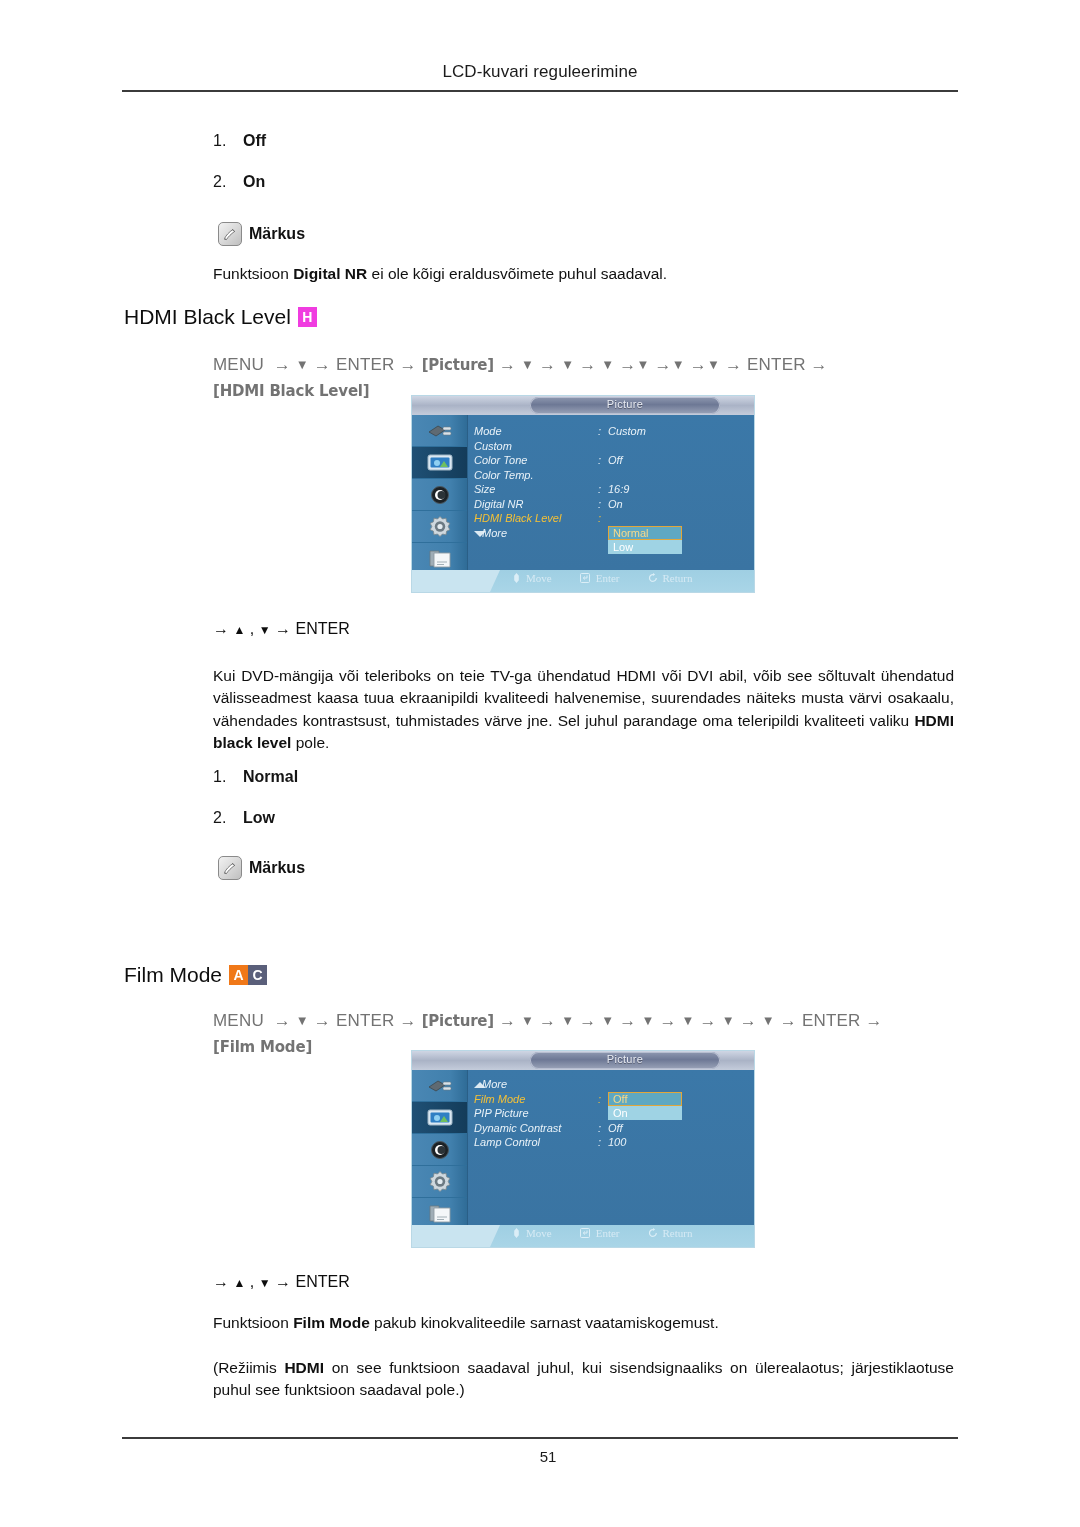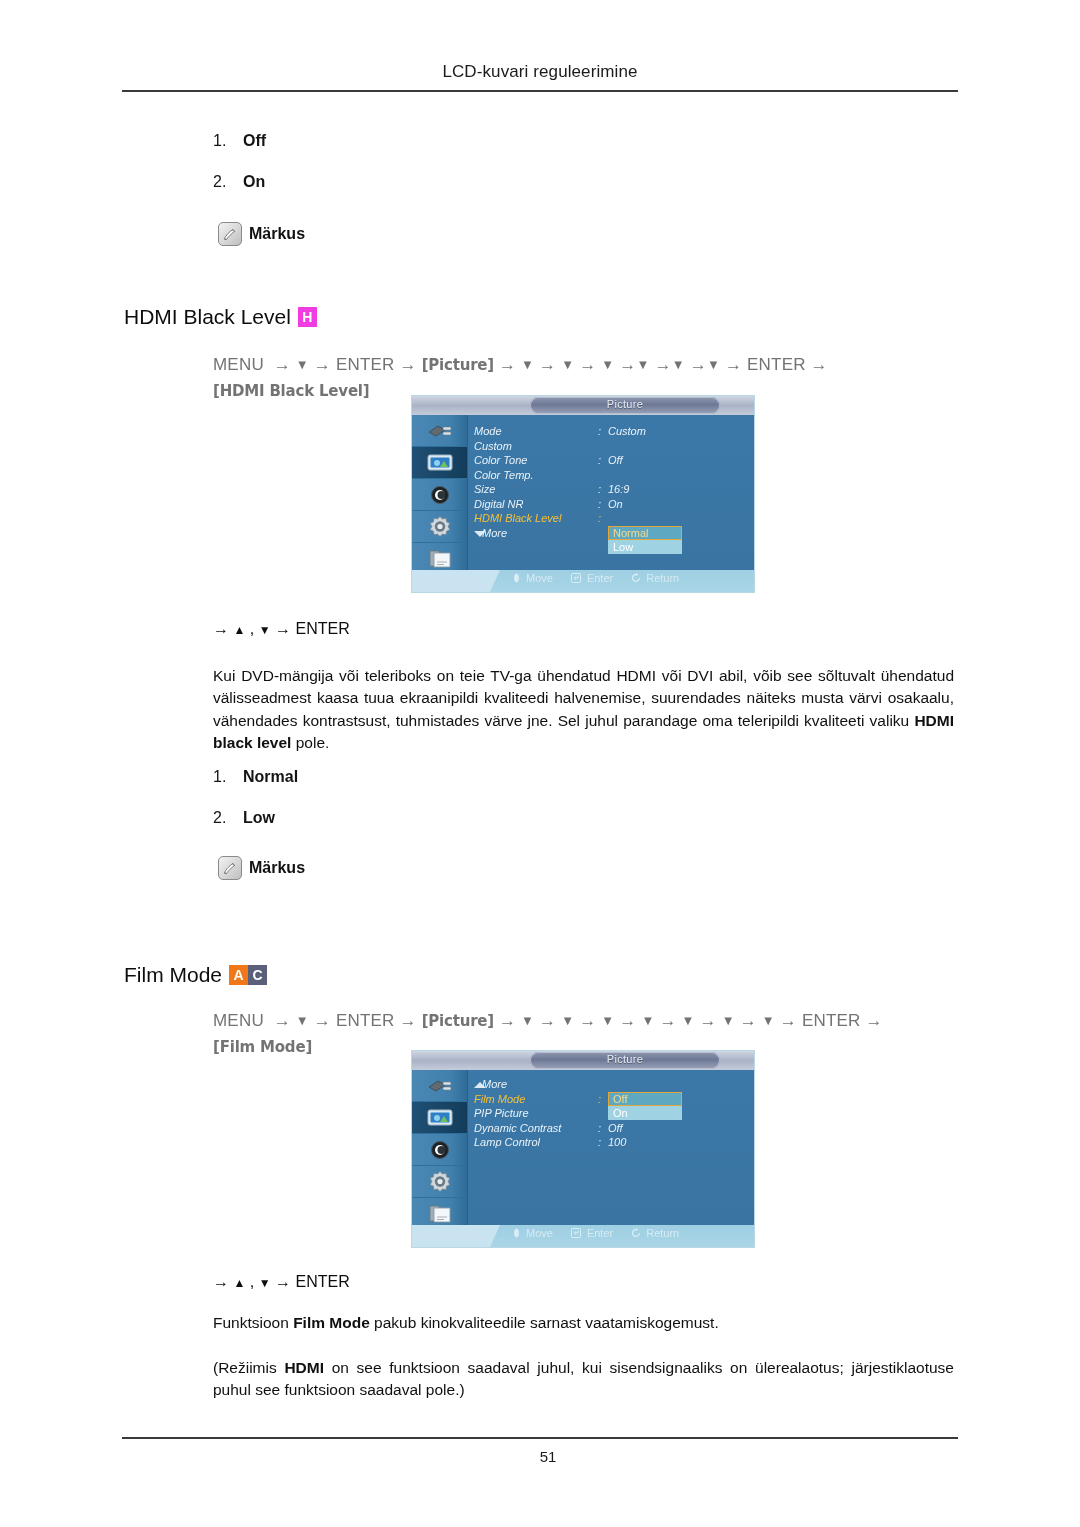--- a/index.html
+++ b/index.html
@@ -262,25 +262,26 @@
     width: 264px; height: 22px;
     background: linear-gradient(180deg,#9fcfe3 0%,#a9d5e7 100%);
     clip-path: polygon(10px 0, 100% 0, 100% 100%, 0 100%);
   }
   .osd-footer-items {
     position: absolute;
     left: 78px; top: 176px;
     width: 264px;
     display: flex;
     align-items: flex-start;
-    gap: 18px;
+    gap: 28px;
     padding-left: 22px;
     box-sizing: border-box;
     font-size: 11px;
     color: #d6eaf4;
+    font-family: Liberation Serif, serif;
   }
   .osd-fitem { display: inline-flex; align-items: center; gap: 5px; white-space: nowrap; }
 </style>
 </head>
 <body>
 
 <div class="page">
 
   <div class="header-title">LCD-kuvari reguleerimine</div>
   <div class="rule rule-top"></div>
@@ -294,20 +295,23 @@
 
   <div class="note-row" style="left:218px; top:222px;">
     <span class="note-icon">
       <svg width="18" height="18" viewBox="0 0 18 18">
         <path d="M3.5 13.5 C5 10.5, 8 7, 12 4.5 L13.5 6.5 C10 9, 7 12, 5.5 14.5 Z" fill="#ffffff" stroke="#6e6e6e" stroke-width="0.9"></path>
         <path d="M3.2 14.2 L5.4 14.6" stroke="#6e6e6e" stroke-width="0.9" fill="none"></path>
         <path d="M11 4.2 L14 7" stroke="#6e6e6e" stroke-width="0.9" fill="none"></path>
       </svg>
     </span>
     <span class="note-label">Märkus</span>
+  </div>
+  <div class="para nojust" style="left:213px; top:263px; width:740px;">
+    <span>Funktsioon </span><b>Digital NR</b><span> ei ole kõigi eraldusvõimete puhul saadaval.</span>
   </div>
 
   <div class="section-h" style="left:124px; top:305px;">
     <span>HDMI Black Level</span>
     <span class="badge-group">
       <span class="badge" id="badge-h" style="background: rgb(240, 60, 224);">H</span>
     </span>
   </div>
 
   <div class="menupath" style="left:213px; top:352px; width:745px;">

